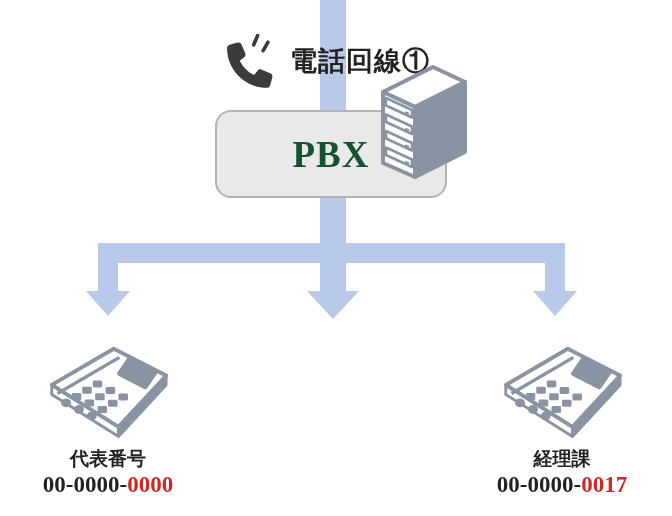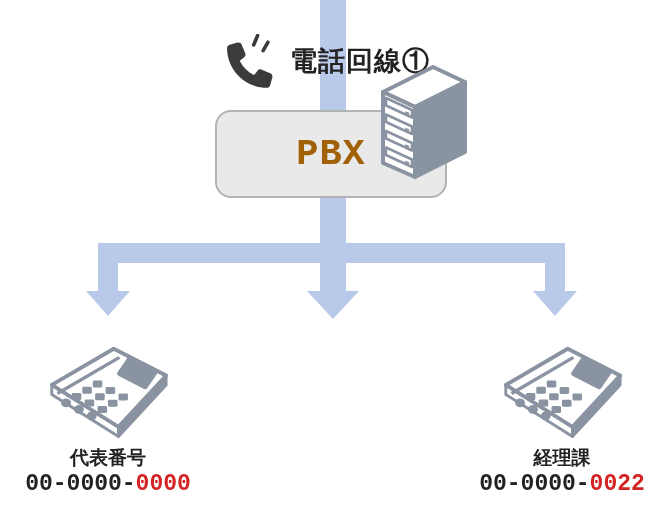--- a/index.html
+++ b/index.html
@@ -1,36 +1,36 @@
 <!DOCTYPE html>
 <html style="--arrow: #b9c9e9; --number-highlight: #d42424; --icon-gray: #8a93a1; --handset: #3b3b3b; --pbx-fill: #e9e9e9; --pbx-border: #b3b3b3; --text: #222222;"><head>
 <meta charset="utf-8">
 <style>
   html,body{margin:0;padding:0;background:#fff;}
   .stage{
     position:relative;width:656px;height:516px;background:#fff;overflow:hidden;
-    font-family:Liberation Mono, monospace;color:var(--text,#222);border-radius:7px;
+    font-family:Liberation Serif, serif;color:var(--text,#222);border-radius:7px;
   }
   
   .arrows{position:absolute;left:0;top:0;z-index:0;}
   .arrows .ar{fill:var(--arrow,#b9c9e9);}
   
   .line-label-group{position:absolute;left:224px;top:34px;z-index:2;display:flex;align-items:flex-start;}
   .handset-svg{width:58px;height:54px;display:block;}
   .handset-svg .hs{fill:var(--handset,#3b3b3b);}
   .handset-svg .ring{stroke:var(--handset,#3b3b3b);stroke-width:34;stroke-linecap:round;}
   .line-label{margin-left:8px;margin-top:9px;font-size:27px;font-weight:bold;letter-spacing:1px;white-space:nowrap;}
   
   .pbx-box{
     position:absolute;left:215px;top:110px;width:232px;height:88px;z-index:1;
     background:var(--pbx-fill,#e9e9e9);border:2px solid var(--pbx-border,#b3b3b3);
     border-radius:16px;box-sizing:border-box;
     display:flex;align-items:center;justify-content:center;
   }
-  .pbx-label{font-size:37px;font-weight:bold;color:#a16207;letter-spacing:1px;}
+  .pbx-label{font-size:37px;font-weight:bold;color:#14532d;letter-spacing:1px;}
   
   .server-svg{position:absolute;left:376px;top:56px;z-index:2;}
   
   .wf{fill:#ffffff;stroke:var(--icon-gray,#8a93a1);}
   .gf{fill:var(--icon-gray,#8a93a1);stroke:var(--icon-gray,#8a93a1);}
   .gl{stroke:var(--icon-gray,#8a93a1);fill:none;}
   .gd{fill:var(--icon-gray,#8a93a1);}
   
   .ext-col{position:absolute;top:344px;width:200px;z-index:1;text-align:center;}
   .ext-col.c1{left:8px;}
@@ -114,16 +114,16 @@
     <div class="ext-name">代表番号</div>
     <div class="ext-number"><span>00-0000-</span><span class="red">0000</span></div>
   </div>
 
 
   <div class="ext-col c3">
     <svg class="phone-svg" viewBox="0 0 132 106">
         <use href="#phone-sym"></use>
       </svg>
     <div class="ext-name">経理課</div>
-    <div class="ext-number"><span>00-0000-</span><span class="red">0022</span></div>
+    <div class="ext-number"><span>00-0000-</span><span class="red">0017</span></div>
   </div>
 
 </div>
 
 </body></html>

